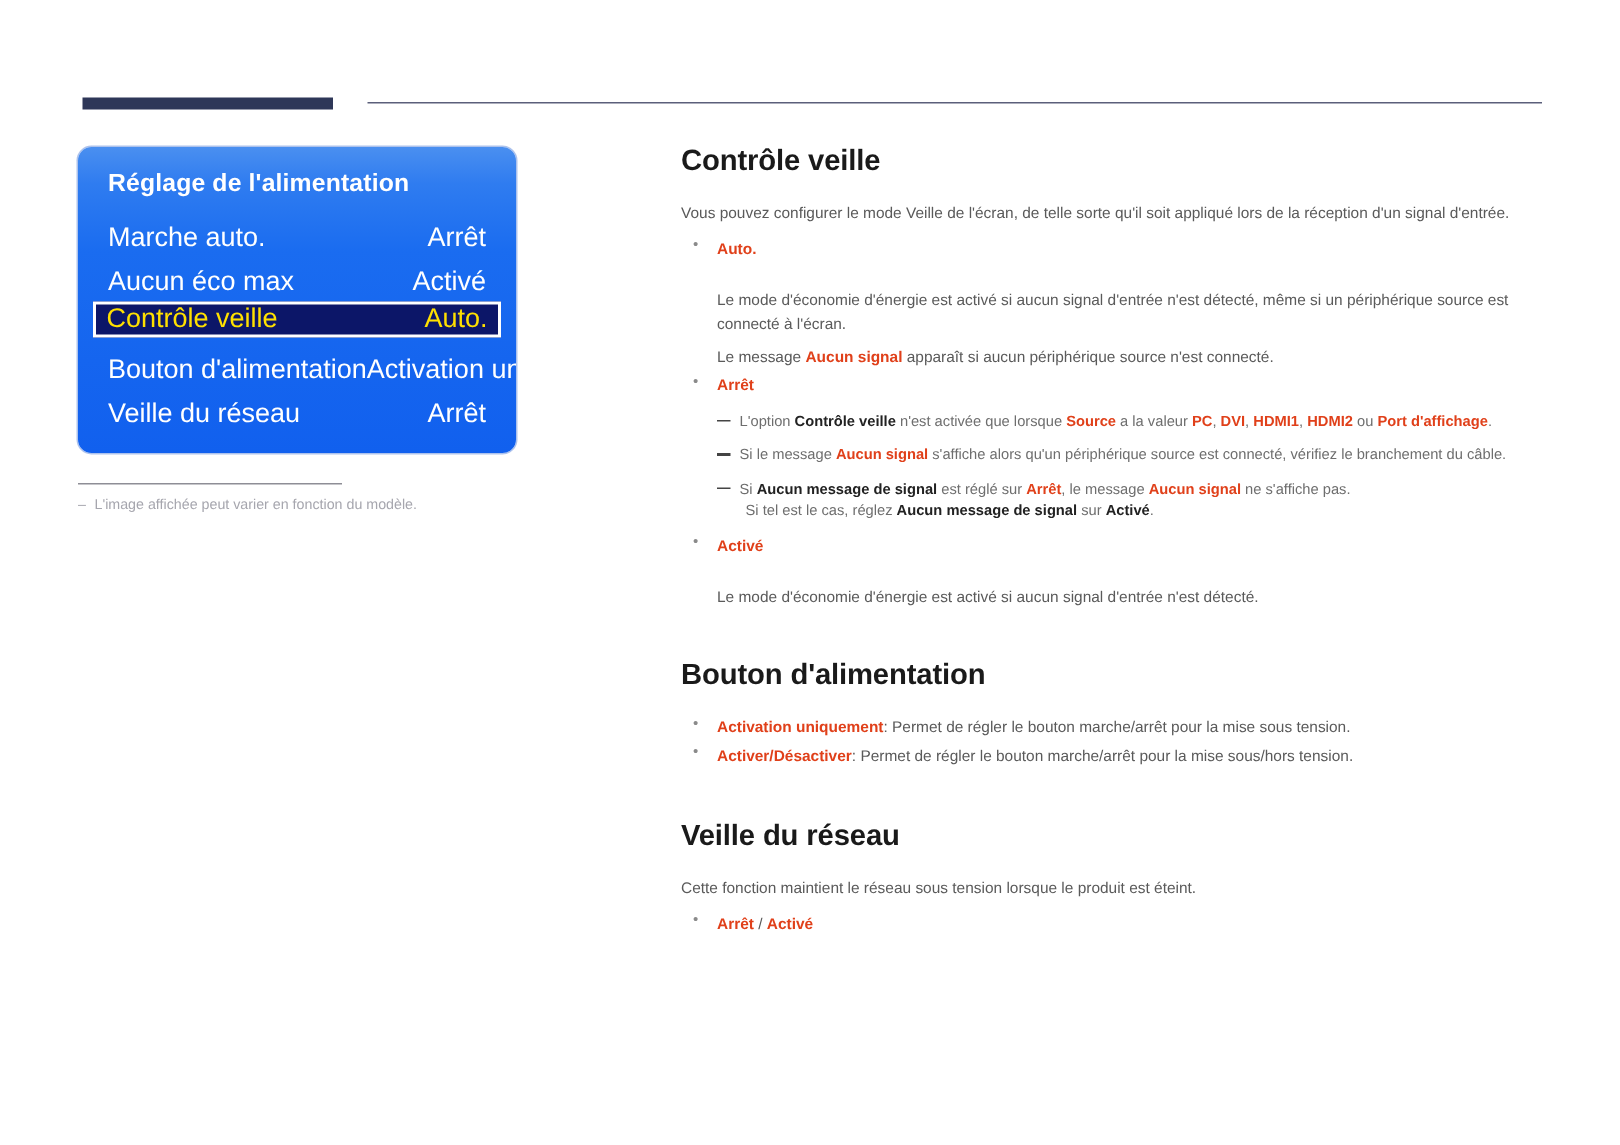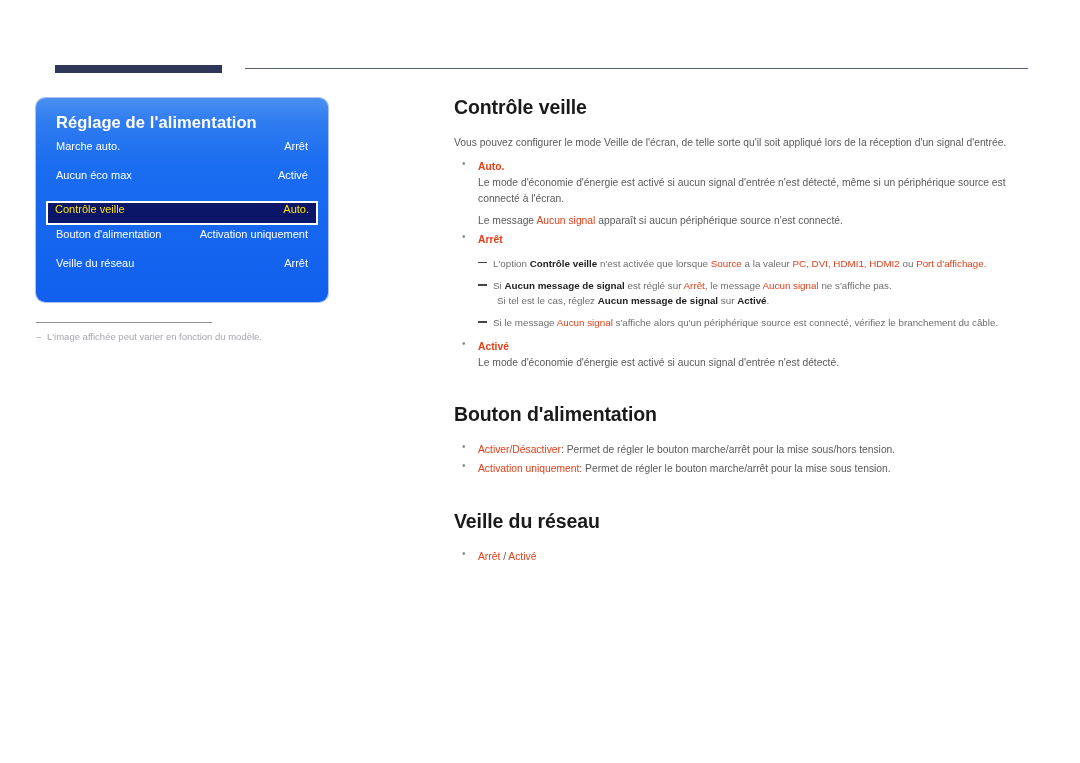--- a/index.html
+++ b/index.html
@@ -38,21 +38,21 @@
     left: 245px;
     top: 68px;
     width: 783px;
     height: 1px;
     background: #5b5f7a;
   }
 
   
   .left-col {
     position: absolute;
-    left: 36px;
+    left: 52px;
     top: 98px;
     width: 292px;
   }
 
   .osd-panel {
     width: 292px;
     border-radius: 9px;
     background: linear-gradient(to bottom,
                 #4a8ff0 0%,
                 #2f7cf0 12%,
@@ -66,28 +66,28 @@
   }
   .osd-title {
     color: #ffffff;
     font-size: 16.5px;
     font-weight: bold;
     letter-spacing: .1px;
     padding: 15px 0 8px 20px;
   }
   .osd-row {
     display: flex;
-    align-items: flex-start;
+    align-items: flex-end;
     justify-content: space-between;
     height: 29px;
     margin: 0 12px;
     padding: 0 8px;
     box-sizing: border-box;
     color: #ffffff;
-    font-size: 11px;
+    font-size: 18px;
     white-space: nowrap;
   }
   .osd-row .lbl { flex: 0 0 auto; }
   .osd-row .val { flex: 0 0 auto; }
   .osd-row.selected {
     background: #0c1668;
     border: 2px solid #ffffff;
     height: 24px;
     margin: 3px 10px 3px 10px;
     padding: 0 7px;
@@ -165,28 +165,28 @@
   .b-head {
     font-size: 10.3px;
     font-weight: bold;
     color: #e0401a;
     line-height: 16px;
   }
   .b-body {
     font-size: 10.3px;
     line-height: 15.5px;
     color: #5a5a5a;
-    margin-top: 0;
+    margin-top: 18px;
   }
   .b-body + .b-body { margin-top: 7px; }
   .b-inline { font-size: 10.3px; line-height: 16px; color: #5a5a5a; }
 
   strong.em {
     color: #e0401a;
-    font-weight: normal;
+    font-weight: bold;
   }
   strong.em-dark {
     color: #222222;
     font-weight: bold;
   }
 
   
   .subnotes {
     margin: 9px 0 8px 0;
     padding-left: 24px;
@@ -281,50 +281,51 @@
 
       <li>
         <div class="b-head">Arrêt</div>
       </li>
     </ul>
 
     <div class="subnotes">
 
       <div class="subnote"><span>L'option </span><strong class="em-dark">Contrôle veille</strong><span> n'est activée que lorsque </span><strong class="em">Source</strong><span> a la valeur </span><strong class="em">PC</strong><span>, </span><strong class="em">DVI</strong><span>, </span><strong class="em">HDMI1</strong><span>, </span><strong class="em">HDMI2</strong><span> ou </span><strong class="em">Port d'affichage</strong><span>.</span></div>
 
+      <div class="subnote"><span>Si le message </span><strong class="em">Aucun signal</strong><span> s'affiche alors qu'un périphérique source est connecté, vérifiez le branchement du câble.</span></div>
+
       <div class="subnote"><span>Si </span><strong class="em-dark">Aucun message de signal</strong><span> est réglé sur </span><strong class="em">Arrêt</strong><span>, le message </span><strong class="em">Aucun signal</strong><span> ne s'affiche pas.</span>
         <span class="cont"><span>Si tel est le cas, réglez </span><strong class="em-dark">Aucun message de signal</strong><span> sur </span><strong class="em-dark">Activé</strong><span>.</span></span>
       </div>
 
-      <div class="subnote"><span>Si le message </span><strong class="em">Aucun signal</strong><span> s'affiche alors qu'un périphérique source est connecté, vérifiez le branchement du câble.</span></div>
-
     </div>
 
     <ul class="bullets">
       <li>
         <div class="b-head">Activé</div>
         <div class="b-body">Le mode d'économie d'énergie est activé si aucun signal d'entrée n'est détecté.</div>
       </li>
     </ul>
   </section>
 
   <section class="sec">
     <h2 class="sec-title">Bouton d'alimentation</h2>
     <ul class="bullets">
       <li>
+        <div class="b-inline"><strong class="em">Activation uniquement</strong><span>: Permet de régler le bouton marche/arrêt pour la mise sous tension.</span></div>
+      </li>
+      <li>
         <div class="b-inline"><strong class="em">Activer/Désactiver</strong><span>: Permet de régler le bouton marche/arrêt pour la mise sous/hors tension.</span></div>
-      </li>
-      <li>
-        <div class="b-inline"><strong class="em">Activation uniquement</strong><span>: Permet de régler le bouton marche/arrêt pour la mise sous tension.</span></div>
       </li>
     </ul>
   </section>
 
   <section class="sec">
     <h2 class="sec-title">Veille du réseau</h2>
+    <p class="intro">Cette fonction maintient le réseau sous tension lorsque le produit est éteint.</p>
     <ul class="bullets">
       <li>
         <div class="b-inline"><strong class="em">Arrêt</strong><span> / </span><strong class="em">Activé</strong></div>
       </li>
     </ul>
   </section>
 
 </div>
 
 </body></html>

